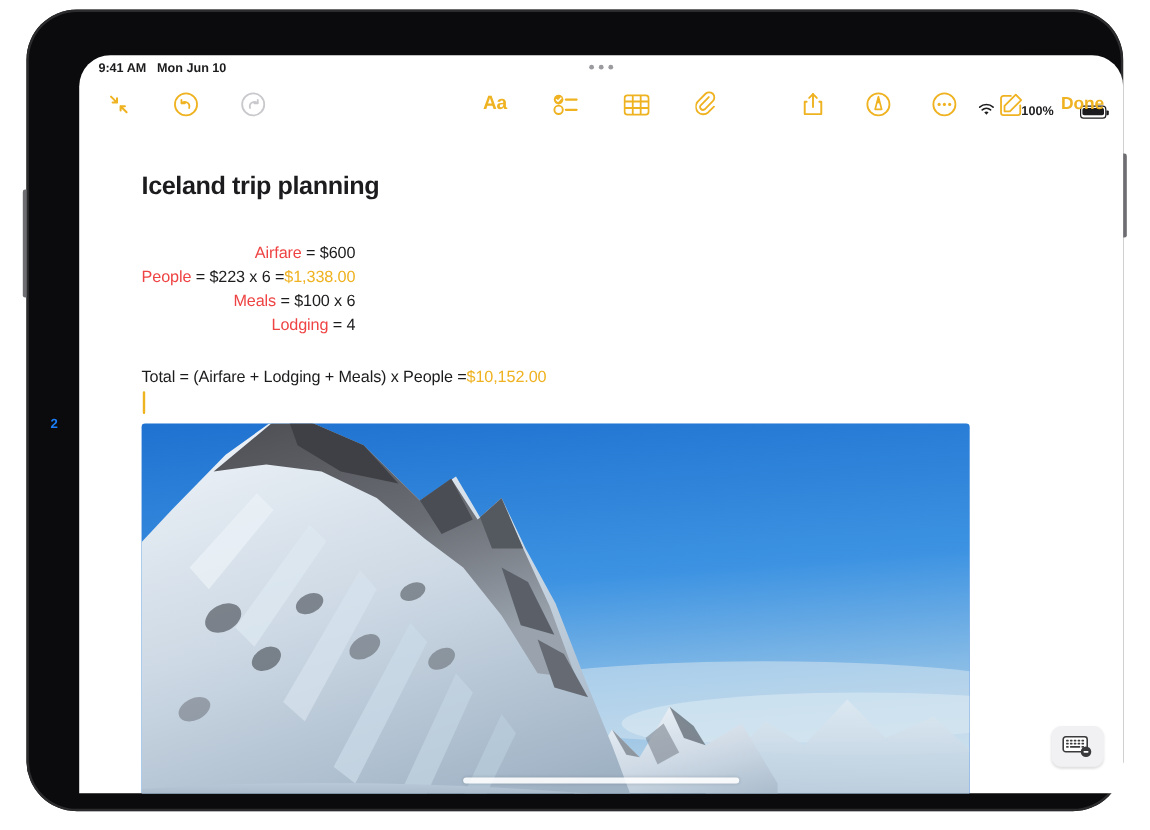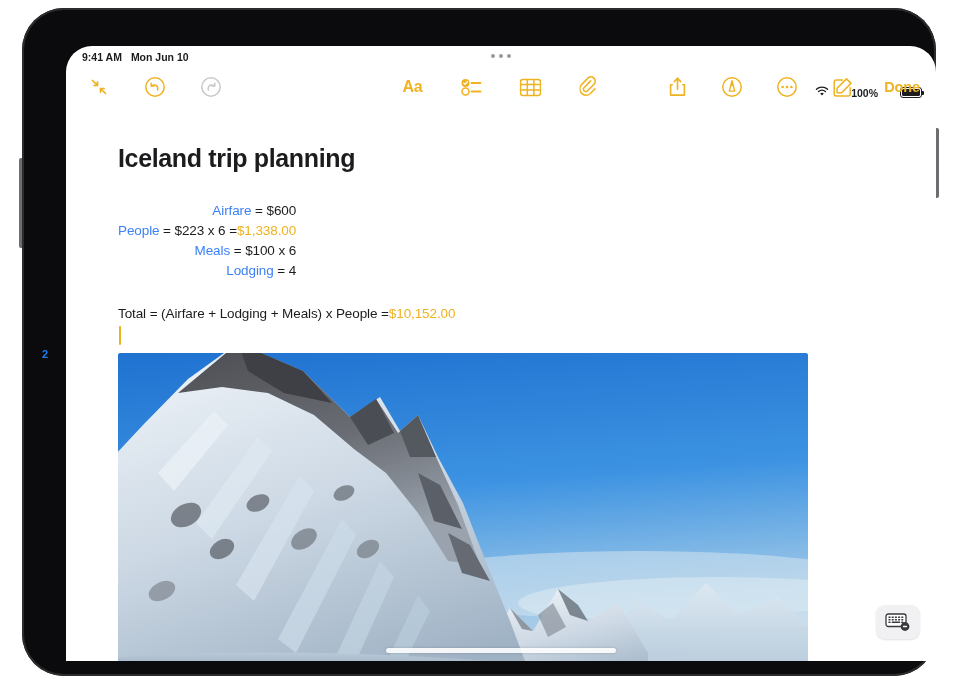--- a/index.html
+++ b/index.html
@@ -150,35 +150,35 @@
   
   #note-body {
     position: absolute;
     left: 0; top: 68px;
     width: 100%;
     bottom: 0;
   }
   #note-title {
     position: absolute;
     left: 52px; top: 30px;
-    font-size: 25px;
+    font-size: 21px;
     font-weight: 700;
     color: #1c1c1e;
     letter-spacing: -0.35px;
   }
   #math-block {
     position: absolute;
     left: 52px; top: 87px;
     font-size: 13.5px;
     line-height: 20px;
     color: #1c1c1e;
     letter-spacing: -0.1px;
   }
   .math-line { white-space: nowrap; }
-  .var    { color: #3b82f6; }
+  .var    { color: #ef4444; }
   .result { color: #efb220; }
   #total-line {
     position: absolute;
     left: 52px; top: 192px;
     font-size: 13.5px;
     color: #1c1c1e;
     letter-spacing: -0.1px;
     white-space: nowrap;
   }
   #text-cursor {

